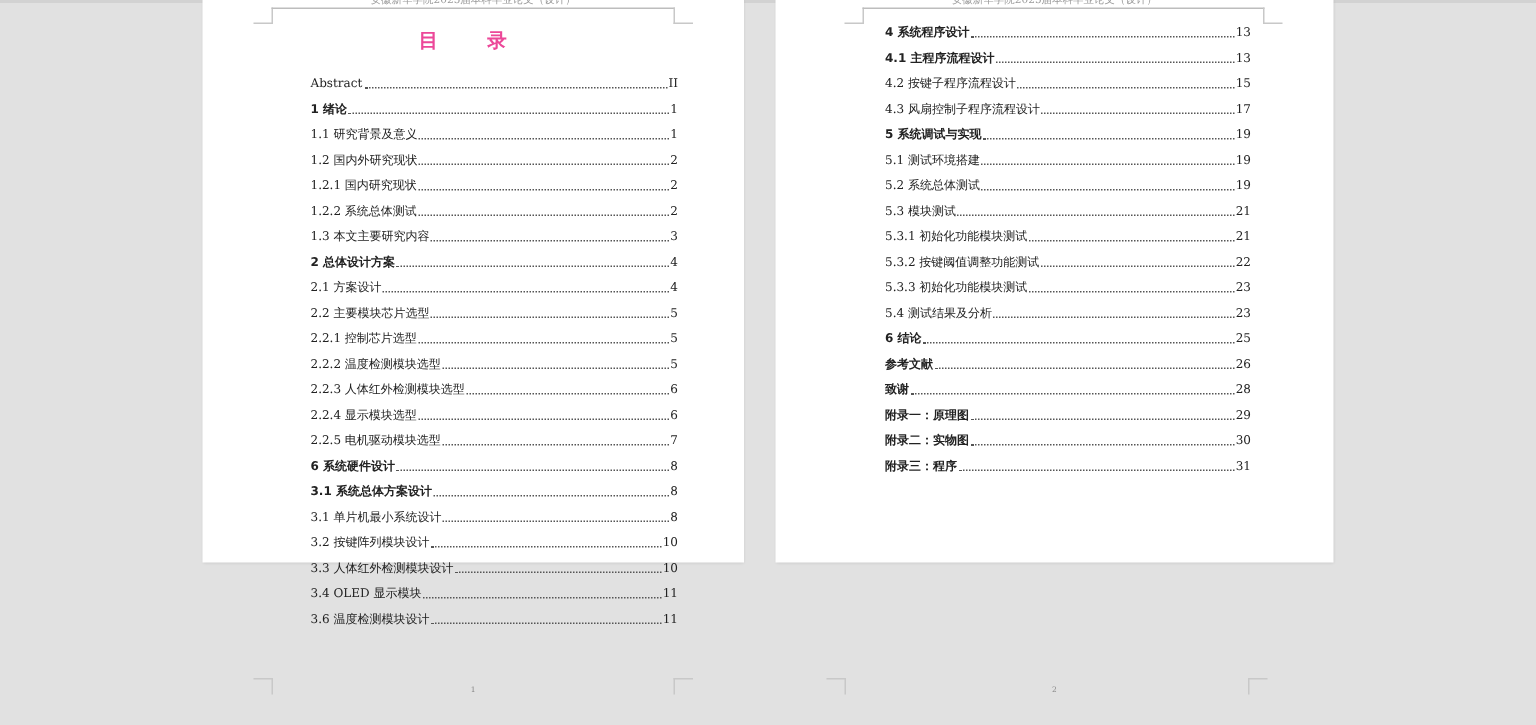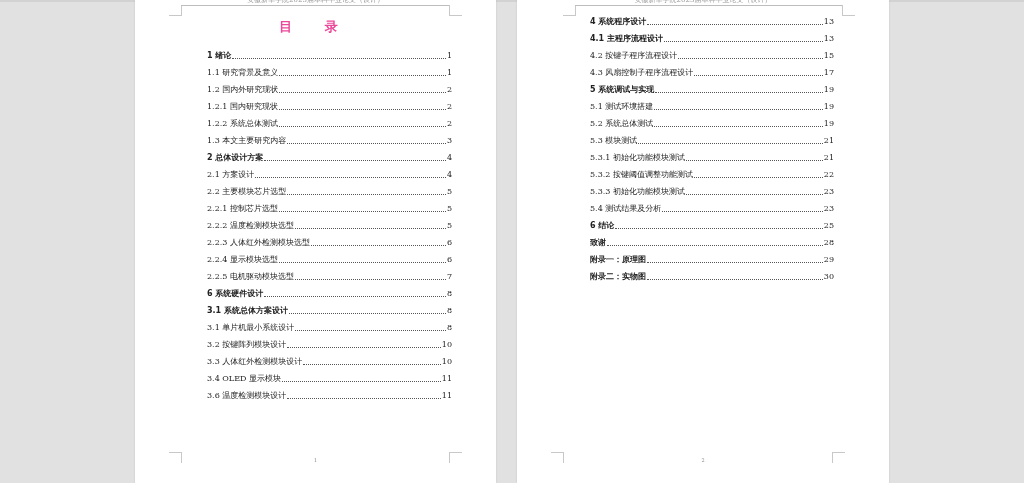--- a/index.html
+++ b/index.html
@@ -3,21 +3,21 @@
 <meta charset="utf-8">
 <style>
   html, body { margin:0; padding:0; }
   body {
     width:1024px; height:483px; overflow:hidden;
     background:#e1e1e1; position:relative;
     font-family: "DejaVu Serif", "Liberation Serif", serif;
   }
   .topshadow { position:absolute; left:0; top:0; width:1024px; height:2px; background:#d2d2d2; }
   .page {
-    position:absolute; top:0; height:483px; background:#ffffff;
+    position:absolute; top:0; height:375px; background:#ffffff;
     box-shadow: 0 0 2px rgba(0,0,0,0.12);
   }
   #page1 { left:135px; width:361px; }
   #page2 { left:517px; width:372px; }
   .running-header {
     position:absolute; top:-4px; left:0; right:0; text-align:center;
     font-size:7px; color:#9a9a9a; white-space:nowrap; overflow:hidden; height:8px; line-height:8px;
   }
   .corner { position:absolute; width:12px; height:10px; border-color:#c8c8c8; border-style:solid; border-width:0; }
   .corner.tl { border-right-width:1px; border-bottom-width:1px; }
@@ -51,20 +51,25 @@
 <div class="topshadow"></div>
 
 <div class="page" id="page1">
   <div class="running-header">安徽新华学院2025届本科毕业论文（设计）</div>
   <div class="corner tl" style="left:34px; top:5px;"></div>
   <div class="header-line" style="left:46px; right:46px;"></div>
   <div class="corner tr" style="right:34px; top:5px;"></div>
   <div class="toc-title">目 录</div>
 
   <ul class="toc" style="left:72px; width:245px; top:47px;">
+    <li class="toc-entry">
+        <span class="label">Abstract</span>
+        <span class="dots"></span>
+        <span class="pg">II</span>
+      </li>
     <li class="toc-entry bold">
         <span class="label">1 绪论</span>
         <span class="dots"></span>
         <span class="pg">1</span>
       </li>
     <li class="toc-entry">
         <span class="label">1.1 研究背景及意义</span>
         <span class="dots"></span>
         <span class="pg">1</span>
       </li>
@@ -236,32 +241,42 @@
         <span class="label">5.4  测试结果及分析</span>
         <span class="dots"></span>
         <span class="pg">23</span>
       </li>
     <li class="toc-entry bold">
         <span class="label">6 结论</span>
         <span class="dots"></span>
         <span class="pg">25</span>
       </li>
     <li class="toc-entry bold">
+        <span class="label">参考文献</span>
+        <span class="dots"></span>
+        <span class="pg">26</span>
+      </li>
+    <li class="toc-entry bold">
         <span class="label">致谢</span>
         <span class="dots"></span>
         <span class="pg">28</span>
       </li>
     <li class="toc-entry bold">
         <span class="label">附录一：原理图</span>
         <span class="dots"></span>
         <span class="pg">29</span>
       </li>
     <li class="toc-entry bold">
         <span class="label">附录二：实物图</span>
         <span class="dots"></span>
         <span class="pg">30</span>
+      </li>
+    <li class="toc-entry bold">
+        <span class="label">附录三：程序</span>
+        <span class="dots"></span>
+        <span class="pg">31</span>
       </li>
   </ul>
 
   <div class="corner bl" style="left:34px; top:452px;"></div>
   <div class="page-num">2</div>
   <div class="corner br" style="right:44px; top:452px;"></div>
 </div>
 
 </body></html>

